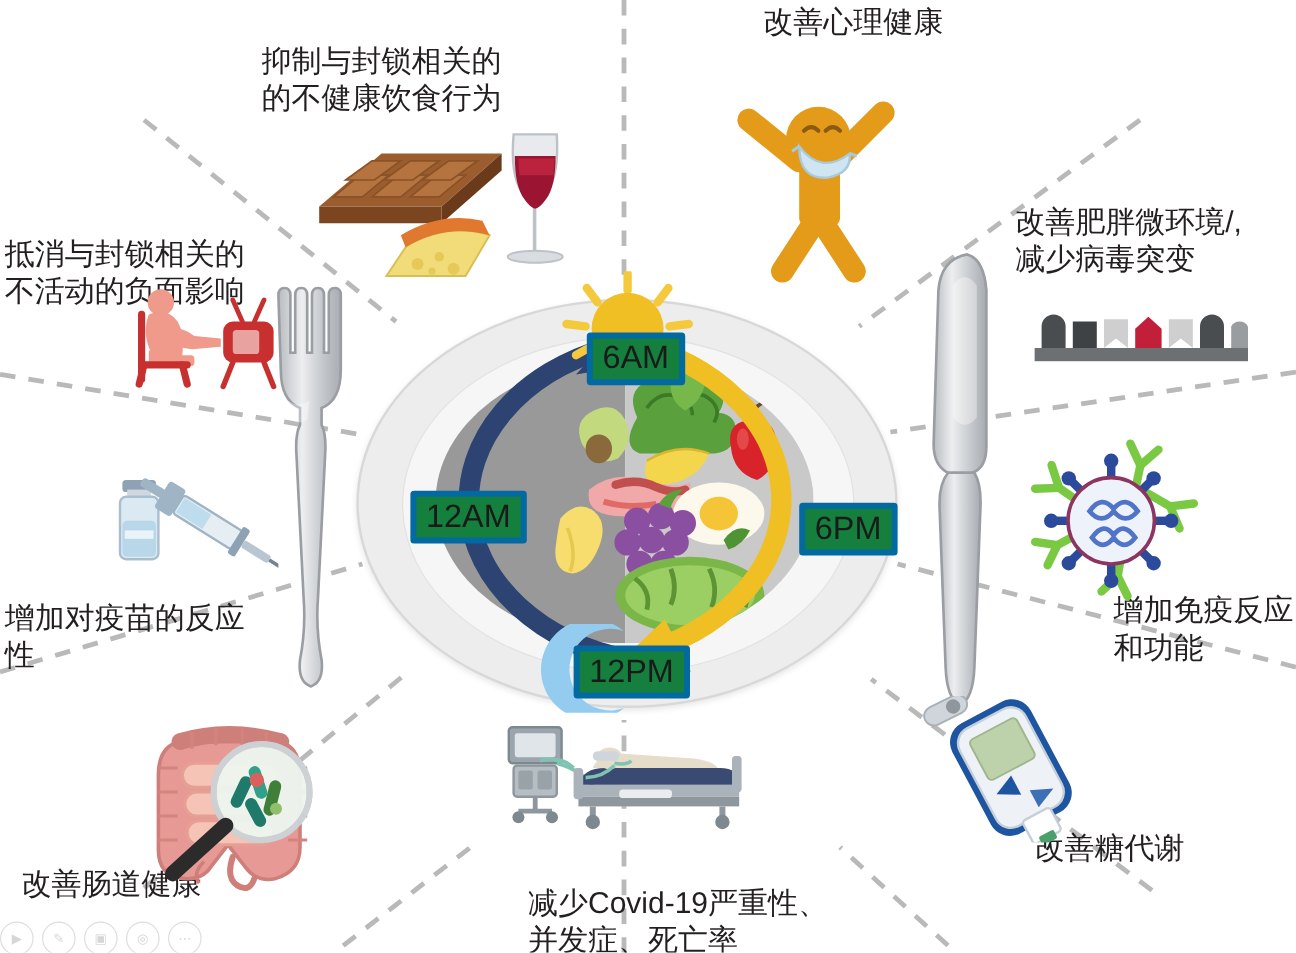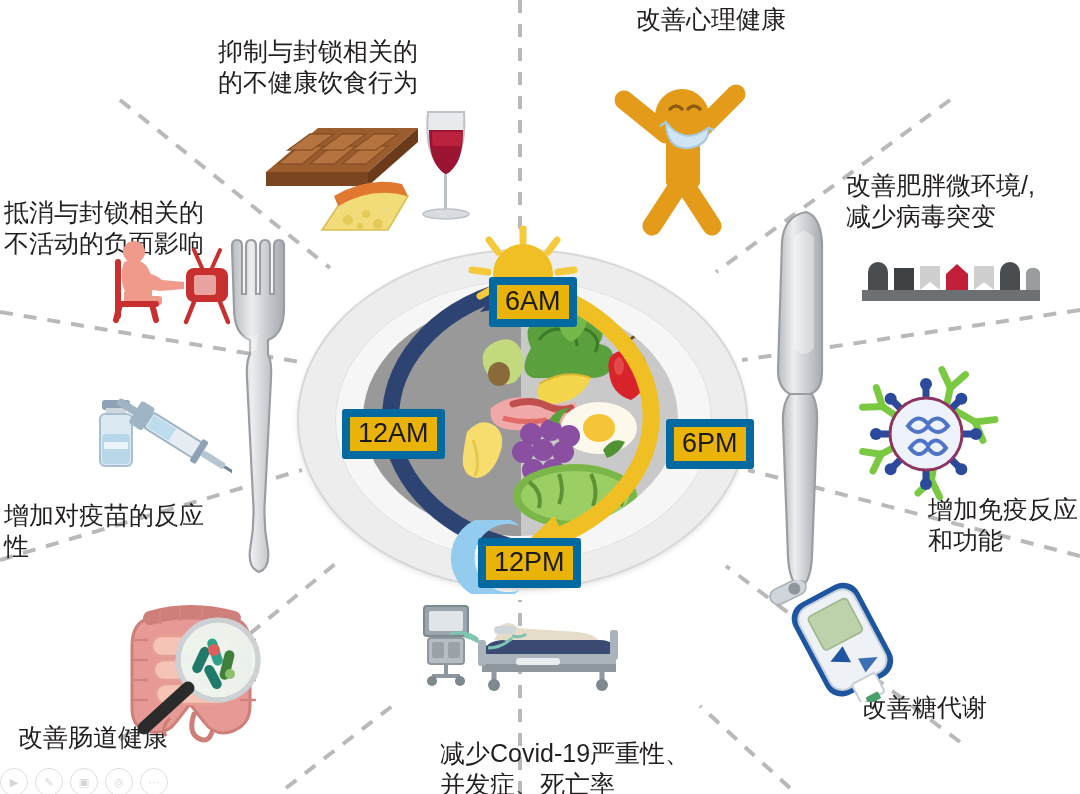--- a/index.html
+++ b/index.html
@@ -79,22 +79,22 @@
     font-weight: bold;
     font-family: "Liberation Sans", "DejaVu Sans", sans-serif;
     color: #8589e0;
     -webkit-text-stroke: 3px #3b3bb0;
     letter-spacing: 2px;
     line-height: 1;
   }
   
   .chip {
     position: absolute;
-    background: #eab308;
-    border: 8px solid #0369a1;
+    background: #15803d;
+    border: 5px solid #0369a1;
     border-radius: 3px;
     color: #1a1a1a;
     font-size: 27px;
     font-family: "Liberation Sans", "DejaVu Sans", sans-serif;
     padding: 1px 8px 3px 8px;
     line-height: 1.12;
     white-space: nowrap;
   }
   
   .icon-wrap { position: absolute; }

